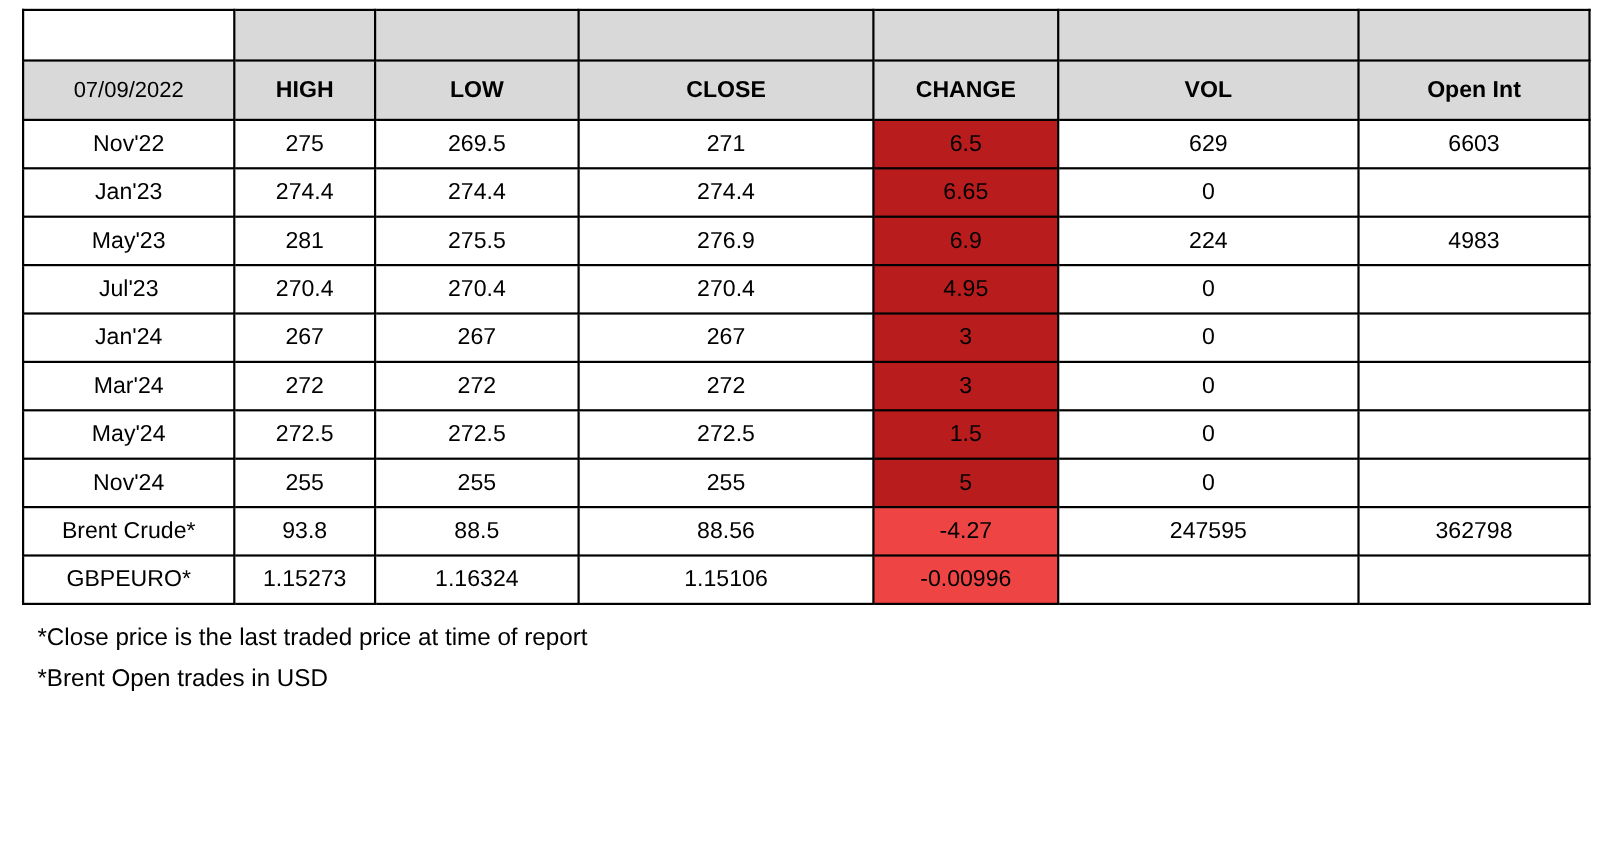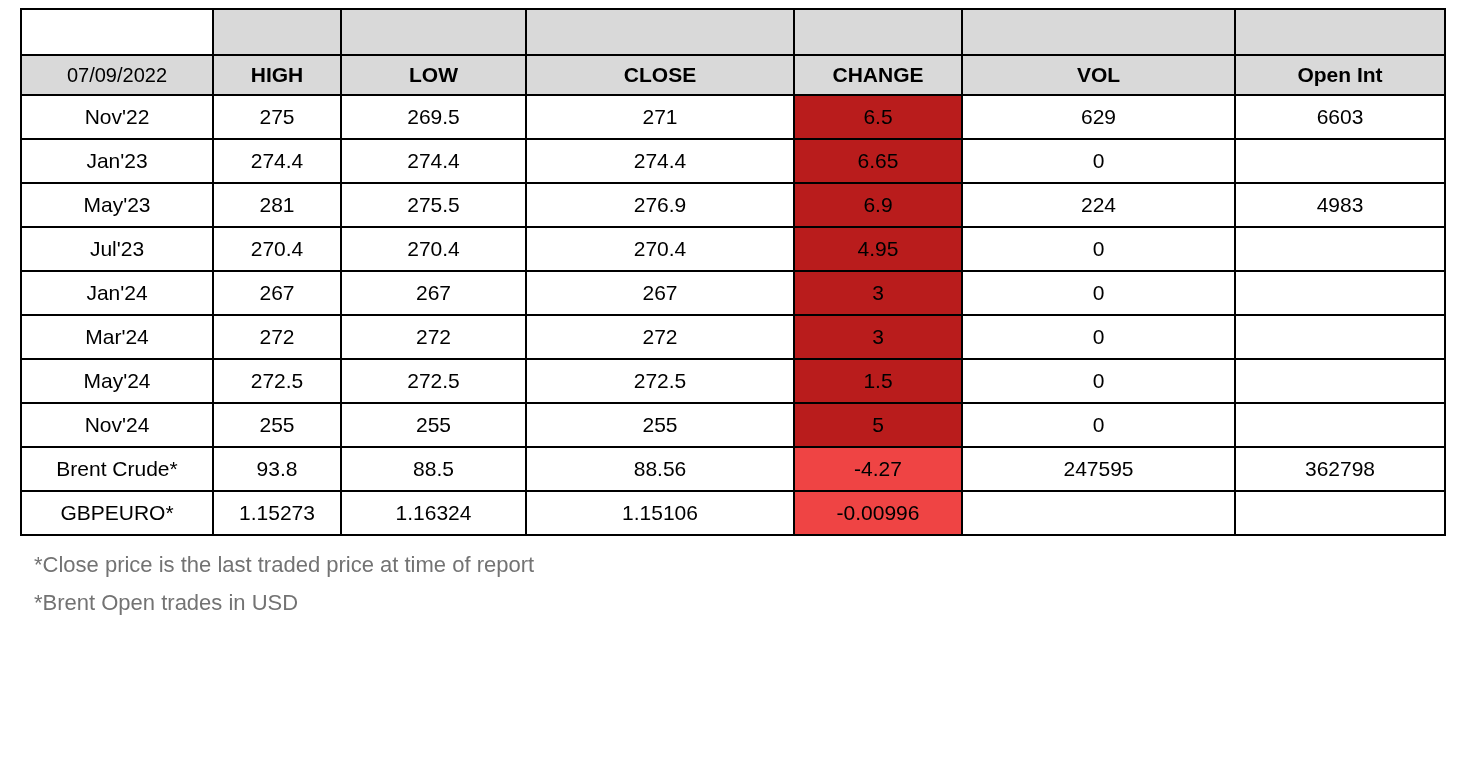--- a/index.html
+++ b/index.html
@@ -55,21 +55,21 @@
   tr.spacer-row td.blank-left {
     background: #ffffff;
     border-left: 2px solid #000000;
     border-top: 2px solid #000000;
     border-bottom: 2px solid #000000;
     border-right: 2px solid #000000;
   }
   tr.header-row td {
     background: #d9d9d9;
     font-weight: bold;
-    height: 40px;
+    height: 54px;
     font-size: 21px;
   }
   tr.header-row td.date-cell {
     font-weight: normal;
     font-size: 20px;
   }
   td.row-label {
     text-align: left;
     padding-left: 14px;
     font-size: 21px;
@@ -80,21 +80,21 @@
   td.cell-red {
     background: #ef4444;
   }
   .footnotes {
     margin-top: 10px;
     padding-left: 14px;
   }
   .footnote {
     font-size: 22px;
     line-height: 1.72;
-    color: #737373;
+    color: #000000;
   }
 </style>
 </head>
 <body>
 
 <div class="sheet">
 
   <table class="price-table">
     <colgroup>
       <col class="c-label">

